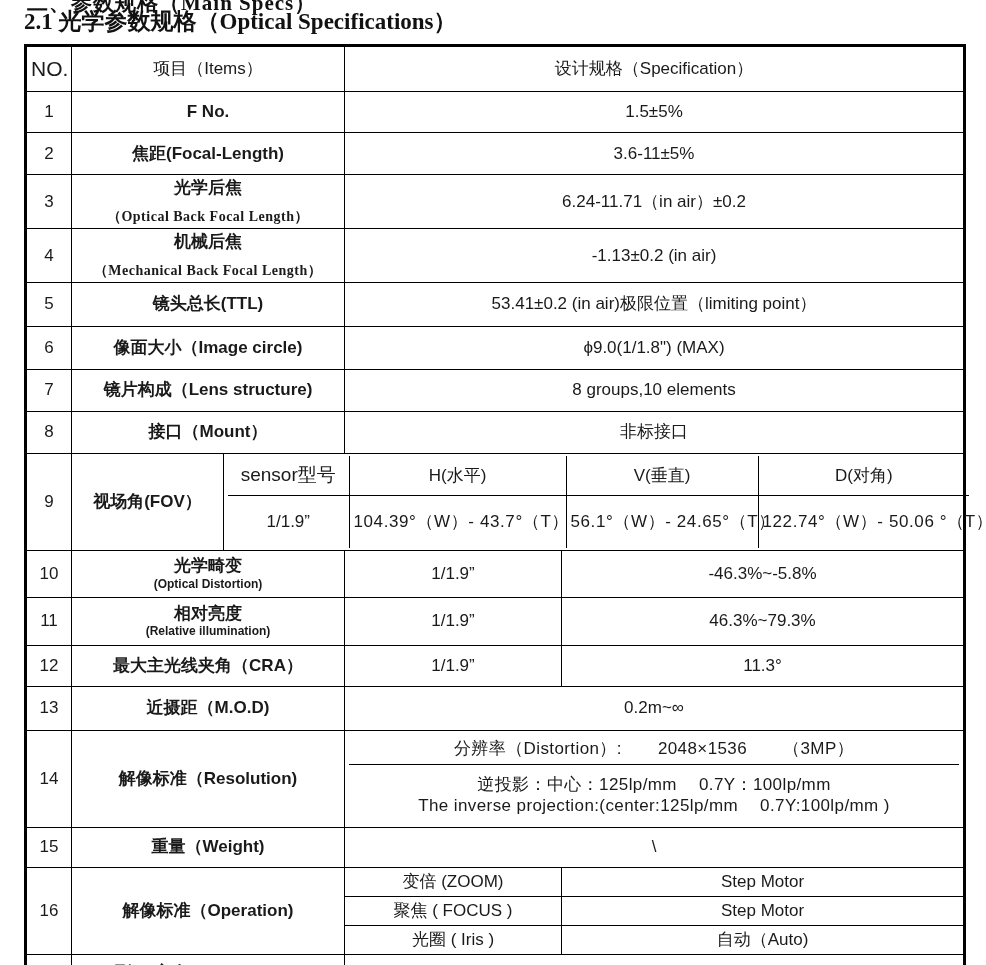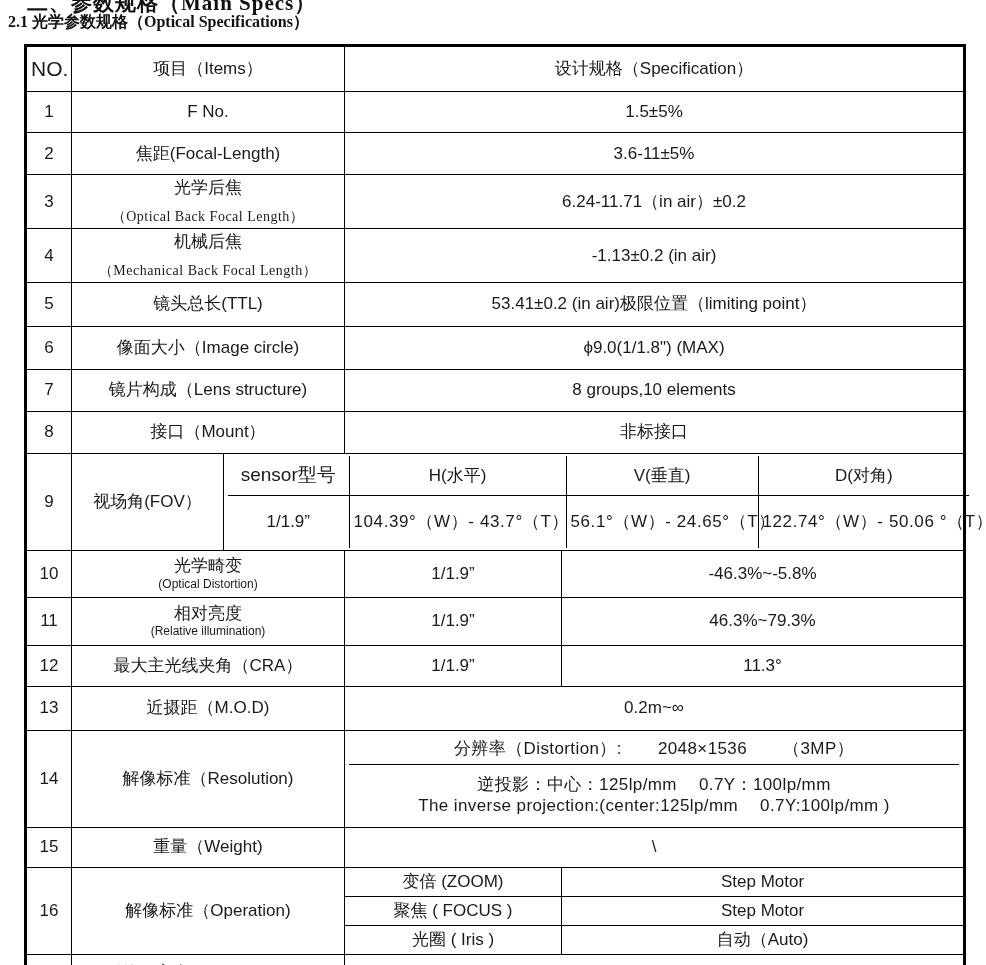--- a/index.html
+++ b/index.html
@@ -14,23 +14,23 @@
 
   
   .cut-line{
     position:absolute;left:27px;top:-11px;
     font-family:"Liberation Serif", serif;
     font-weight:bold;font-size:21px;letter-spacing:1px;
     white-space:nowrap;color:#111;
   }
 
   .section-title{
-    position:absolute;left:8px;top:8px;
-    font-family:"Liberation Serif", serif;
-    font-weight:bold;font-size:16px;
+    position:absolute;left:24px;top:8px;
+    font-family:"Liberation Serif", serif;
+    font-weight:bold;font-size:23px;
     white-space:nowrap;line-height:27px;color:#111;
   }
 
   
   table.spec{
     position:absolute;left:24px;top:44px;
     width:939px;
     border-collapse:collapse;
     table-layout:fixed;
     background:#fff;
@@ -54,21 +54,21 @@
     height:40px;
   }
   .hdr .no-cell{font-size:21px;}
 
   .no-cell{
     font-family:"Liberation Serif", serif;
     font-size:19px;
     color:#222;
   }
 
-  .item-cell{font-size:18px;}
+  .item-cell{font-size:18px;font-weight:bold;}
   .item-cell .sub-en{
     display:block;
     font-family:"Liberation Serif", serif;
     font-size:14px;
     letter-spacing:0.5px;
     margin-top:10px;
   }
   .item-cell .cn-line{display:block;font-family:"Liberation Sans",sans-serif;}
   .item-cell .en-line{display:block;font-family:"Liberation Sans",sans-serif;font-size:12px;}
 

